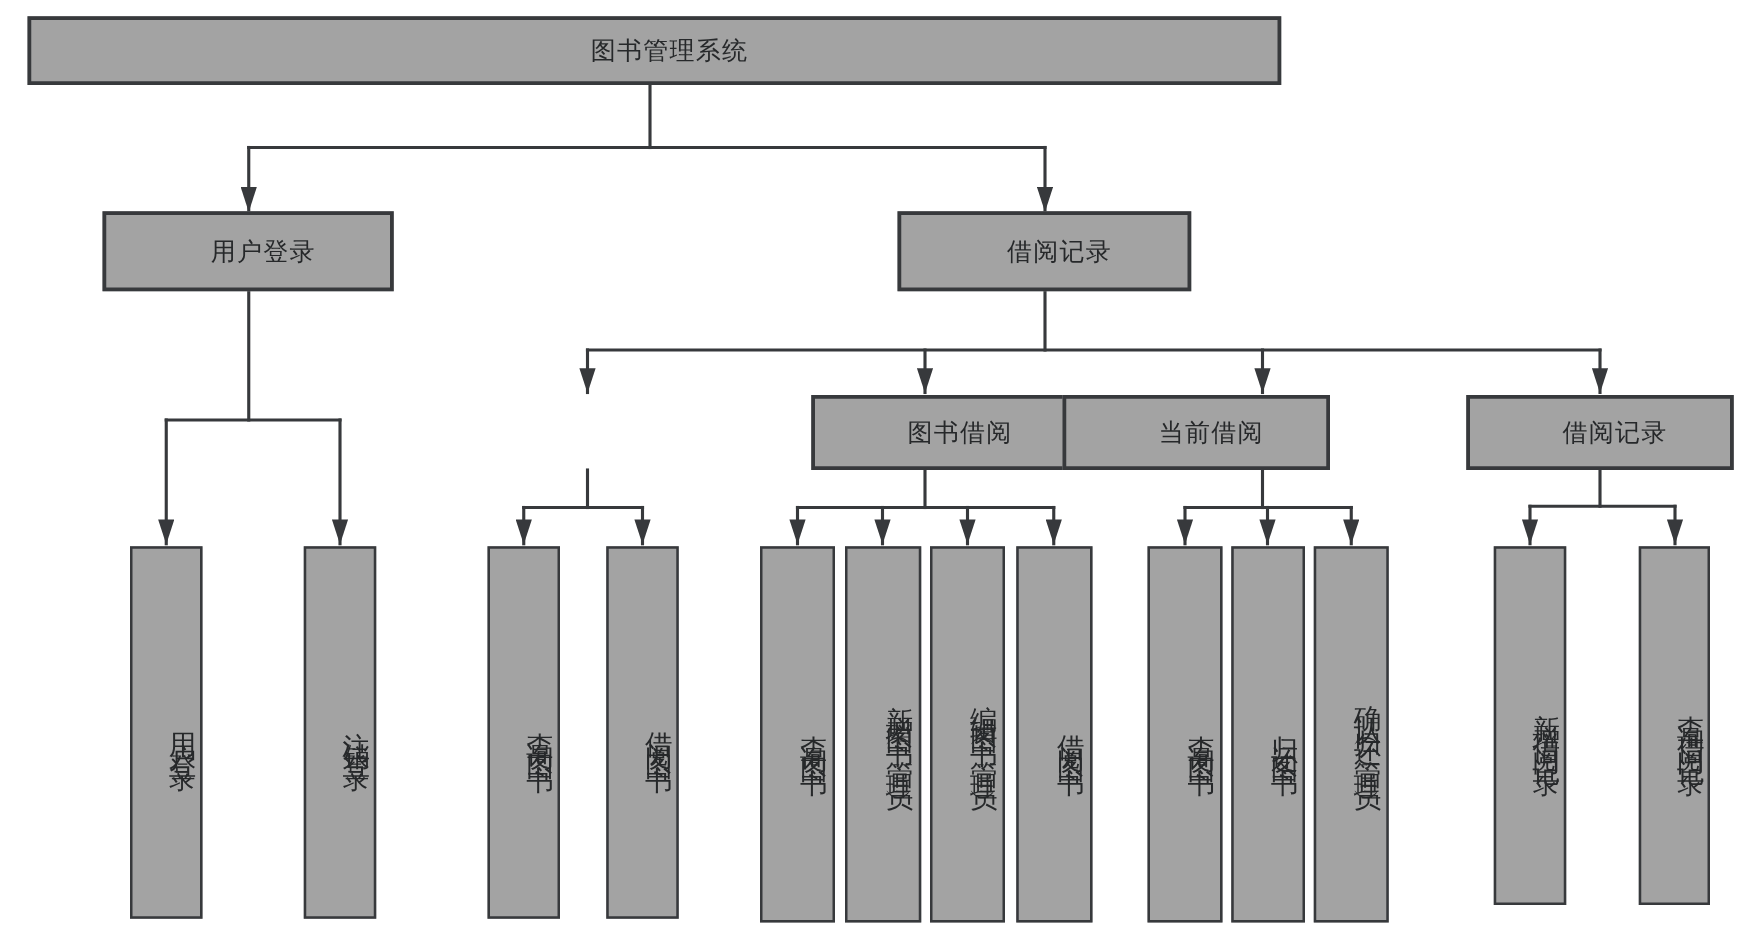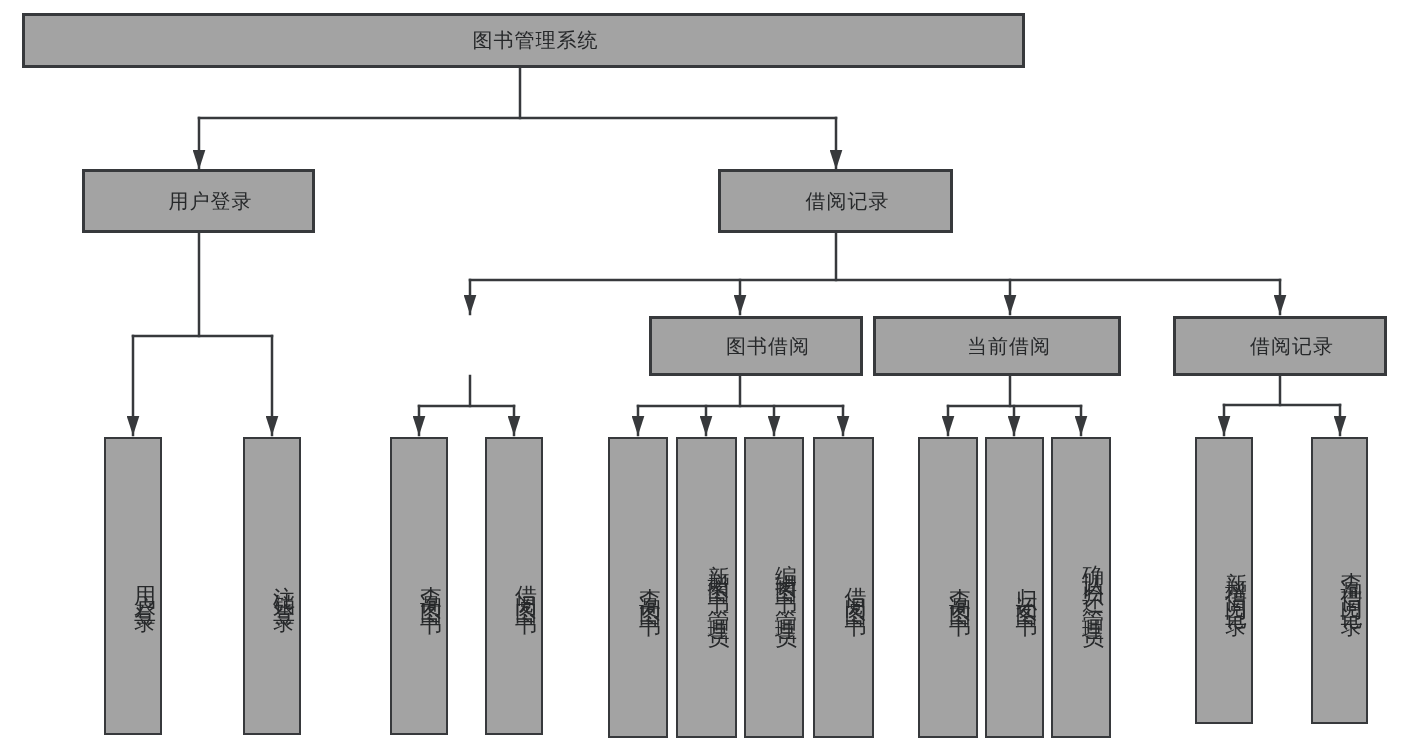--- a/index.html
+++ b/index.html
@@ -115,21 +115,21 @@
       <path d="M1340,405 V435" marker-end="url(#arrowhead)"></path>
     </g>
   </svg>
 
   <div class="node box-h" style="left:22px;top:13px;width:1003px;height:55px;">图书管理系统</div>
 
   <div class="node box-h" style="left:82px;top:169px;width:233px;height:64px;">用户登录</div>
   <div class="node box-h" style="left:718px;top:169px;width:235px;height:64px;">借阅记录</div>
 
   <div class="node box-h" style="left:633px;top:316px;width:214px;height:60px;margin-left:16px;">图书借阅</div>
-  <div class="node box-h" style="left:873px;top:316px;width:248px;height:60px;text-align:right;">当前借阅</div>
+  <div class="node box-h" style="left:850px;top:316px;width:214px;height:60px;text-align:right;">当前借阅</div>
   <div class="node box-h" style="left:1173px;top:316px;width:214px;height:60px;">借阅记录</div>
 
   <div class="node box-v" style="left:104px;top:437px;width:58px;height:298px;">
     <span class="vtext">用户登录</span>
   </div>
   <div class="node box-v" style="left:243px;top:437px;width:58px;height:298px;">
     <span class="vtext">注销登录</span>
   </div>
 
   <div class="node box-v" style="left:390px;top:437px;width:58px;height:298px;">

